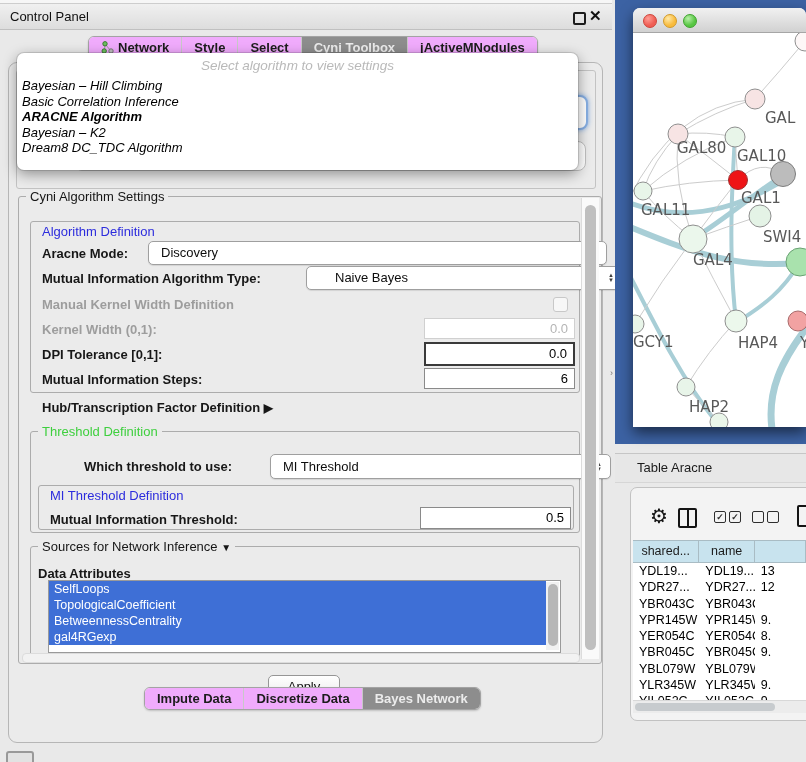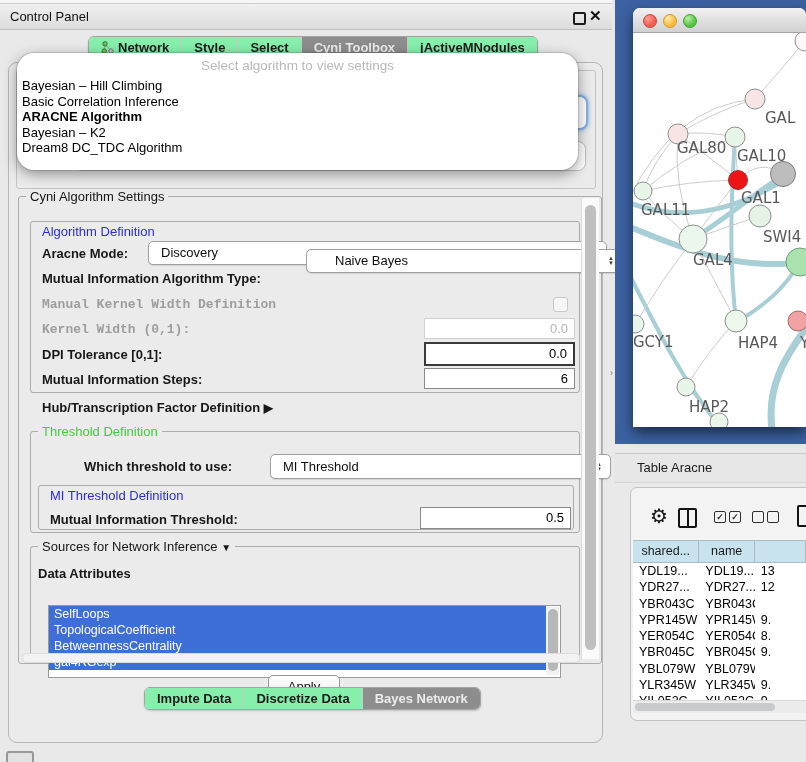--- a/index.html
+++ b/index.html
@@ -14,65 +14,65 @@
   .cp-title{position:absolute;left:10px;top:0;line-height:25px;font-size:13px;color:#101010;}
   .float-btn{position:absolute;left:573px;top:8px;width:9px;height:9px;border:2px solid #1c1c1c;border-radius:2px;}
   .close-btn{position:absolute;left:589px;top:3px;font-size:15px;font-weight:bold;color:#111;}
   .cp-outer{position:absolute;left:8px;top:62px;width:593px;height:679px;background:#ebebeb;
      border:1px solid #b6b6b6;border-radius:9px;}
 
   
   .tabbar{position:absolute;display:inline-flex;border:1px solid #a3a3a3;border-radius:6px;
      overflow:hidden;background:#fdfdfd;box-shadow:0 1px 2px rgba(0,0,0,.18);}
   .tab{display:flex;align-items:center;gap:4px;padding:3px 12px;font-size:13px;font-weight:bold;
-     color:#1c1c1c;border-left:1px solid #c8c8c8;white-space:nowrap;background:#86efac;}
+     color:#1c1c1c;border-left:1px solid #c8c8c8;white-space:nowrap;background:#f0abfc;}
   .tab:first-child{border-left:none;}
   .tab.selected{background:#8d8d8d;color:#ececec;}
   .top-tabbar{left:88px;top:36px;}
   .bottom-tabbar{left:144px;top:671px;margin-top:16px;}
 
   
   .gb{position:absolute;border:1px solid #acacac;border-radius:3px;}
   .gb-title{position:absolute;top:-8px;left:7px;background:#ebebeb;padding:0 4px;font-size:13px;
      color:#161616;white-space:nowrap;}
   .gb-title.blue{color:#2c2cdd;margin-top:10px;}
   .gb-title.green{color:#3ecf3e;}
 
   .lbl{position:absolute;font-size:13px;font-weight:bold;color:#171717;white-space:nowrap;}
-  .lbl.gray{color:#9d9d9d;font-family:Liberation Mono, monospace;}
+  .lbl.gray{color:#9d9d9d;}
 
   .combo{position:absolute;background:#fff;border:1px solid #9f9f9f;border-radius:5px;
      font-size:13px;color:#0d0d0d;padding-left:12px;box-shadow:0 1px 1px rgba(0,0,0,.1);margin-left:36px;}
   .combo .val{line-height:20px;display:block;}
   .combo .arrows{position:absolute;right:8px;top:50%;transform:translateY(-50%);text-align:center;}
   .combo .arrows i{display:block;font-style:normal;font-size:6px;line-height:5px;color:#3f3f3f;}
 
   .field{position:absolute;background:#fff;font-size:13px;color:#000;text-align:right;
      padding-right:6px;line-height:19px;}
   .checkbox{position:absolute;width:13px;height:13px;border:1px solid #c8c8c8;border-radius:3px;background:#f7f7f7;}
 
-  .listbox{position:absolute;left:48px;top:605px;width:511px;height:71px;background:#fff;
+  .listbox{position:absolute;left:48px;top:580px;width:511px;height:71px;background:#fff;
      border:1px solid #9a9a9a;overflow:hidden;}
   .listitem{height:16px;line-height:16px;background:#3e6fd6;color:#fff;font-size:12.5px;
      padding-left:5px;margin-right:14px;}
   .list-scroll{position:absolute;right:1px;top:1px;width:13px;height:68px;background:#f1f1f1;}
   .list-thumb{position:absolute;left:1.5px;top:2px;width:10px;height:62px;background:#b7b7b7;border-radius:5px;}
 
   .v-scroll{position:absolute;left:581px;top:198px;width:17px;height:461px;background:#fafafa;border-left:1px solid #dcdcdc;}
   .v-thumb{position:absolute;left:3px;top:7px;width:11px;height:445px;background:#bfbfbf;border-radius:6px;}
   .h-scroll-hint{position:absolute;left:22px;top:653px;width:556px;height:8px;background:#f2f2f2;
      border:1px solid #dcdcdc;border-radius:4px;}
 
   .apply-btn{position:absolute;left:268px;top:675px;width:70px;height:21px;
      background:linear-gradient(#ffffff,#ebebeb);border:1px solid #969696;border-radius:5px;
      font-size:13px;color:#111;text-align:center;line-height:21px;}
 
   
   .popup{position:absolute;left:17px;top:53px;width:561px;height:117px;background:#fff;
-     border-radius:17px;box-shadow:0 4px 14px rgba(0,0,0,.40),0 0 0 1px rgba(0,0,0,.12);z-index:40;}
+     border-radius:7px;box-shadow:0 4px 14px rgba(0,0,0,.40),0 0 0 1px rgba(0,0,0,.12);z-index:40;font-style:italic;}
   .popup-placeholder{position:absolute;top:5px;left:0;width:100%;text-align:center;
      color:#b9b9b9;font-size:13.5px;}
   .popup-items{position:absolute;top:25px;left:5px;right:5px;}
   .popup-item{height:15.6px;line-height:15.6px;font-size:13px;color:#000;white-space:nowrap;}
   .popup-item.bold{font-weight:bold;}
 
   
   .hidden-gb{position:absolute;left:16px;top:70px;width:578px;height:117px;border:1px solid #c3c3c3;border-radius:3px;z-index:1;}
   .hidden-combo{position:absolute;left:74px;top:95px;width:510px;height:31px;background:#fff;
      border:2px solid #86aee2;border-radius:8px;box-shadow:0 0 5px rgba(110,160,225,.9);z-index:5;}
@@ -169,21 +169,21 @@
   </div>
   <span class="lbl" style="left:42px;top:246px;">Aracne Mode:</span>
   <div class="combo" style="left:112px;top:241px;width:445px;height:22px;">
     <span class="val" style="line-height:22px;">Discovery</span>
     <span class="arrows">
         <i>▲</i>
         <i>▼</i>
       </span>
   </div>
   <span class="lbl" style="left:42px;top:271px;">Mutual Information Algorithm Type:</span>
-  <div class="combo" style="left:270px;top:249px;width:287px;height:22px;padding-left:28px;">
+  <div class="combo" style="left:270px;top:266px;width:287px;height:22px;padding-left:28px;">
     <span class="val" style="line-height:22px;">Naive Bayes</span>
     <span class="arrows">
         <i>▲</i>
         <i>▼</i>
       </span>
   </div>
   <span class="lbl gray" style="left:42px;top:297px;">Manual Kernel Width Definition</span>
   <span class="checkbox" style="left:553px;top:297px;"></span>
 
   <span class="lbl gray" style="left:42px;top:322px;">Kernel Width (0,1):</span>

